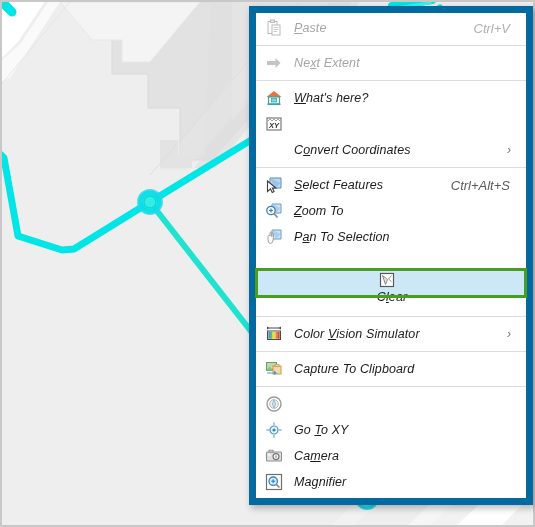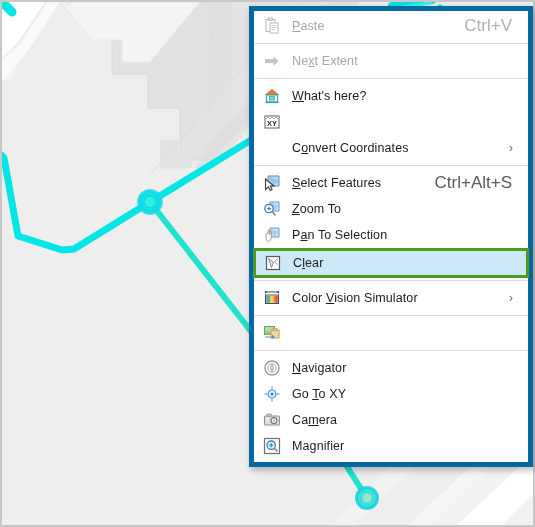--- a/index.html
+++ b/index.html
@@ -37,25 +37,26 @@
   #frame-right  { right:0; top:0; width:2px; height:527px; }
   #frame-bottom { left:0; bottom:0; width:535px; height:2px; }
 
   
   #context-menu {
     position: absolute;
     left: 249px;
     top: 6px;
     width: 284px;
     background: #ffffff;
-    border: 5px solid #0369a1;
+    border: 7px solid #0369a1;
     box-shadow: 2px 3px 7px rgba(0,0,0,0.28);
     padding: 2px 0 3px 0;
     box-sizing: border-box;
     z-index: 20;
+    font-style: italic;
   }
   .menu-item {
     position: relative;
     display: flex;
     align-items: center;
     height: 26px;
     padding: 0 6px 0 8px;
     box-sizing: border-box;
     cursor: default;
     font-size: 12.5px;
@@ -72,42 +73,43 @@
     align-items: center;
     justify-content: center;
   }
   .menu-item .mi-label {
     flex: 1 1 auto;
     letter-spacing: 0.1px;
   }
   .menu-item .mi-accel {
     flex: 0 0 auto;
     color: #5a5a5a;
-    font-size: 17px;
+    font-size: 13px;
     padding-right: 10px;
   }
   .menu-item.disabled .mi-accel { color: #b0b0b0; }
   .menu-item .mi-arrow {
     flex: 0 0 auto;
     width: 14px;
     text-align: center;
     color: #6d6d6d;
     font-size: 12px;
     padding-right: 4px;
   }
   .mi-label u { text-decoration: underline; text-underline-offset: 1px; }
 
   
   .menu-item.highlighted {
     background: #cce8f7;
     outline: 3px solid #4a9e1f;
     outline-offset: -1px;
-    margin: 2px 1px;
+    margin: 20px 1px;
     height: 26px;
     width: calc(100% - 2px);
+    flex-direction: column;
   }
 
   .menu-sep {
     height: 1px;
     background: #dcdcdc;
     margin: 4px 0 4px 0;
   }
 </style>
 </head>
 <body>
@@ -303,31 +305,31 @@
       <div class="menu-item">
         <span class="mi-icon">
           <svg width="18" height="18" viewBox="0 0 18 18">
         <rect x="1.5" y="2.5" width="10" height="8" fill="#bcd9b0" stroke="#6d9c5c" stroke-width="1"></rect>
         <path d="M1.5 10.5 L4.5 6.5 L7 9 L9 7 L11.5 10.5 Z" fill="#8fbf7c"></path>
         <rect x="8" y="6" width="8" height="8" fill="#f3d9a8" stroke="#c79a4e" stroke-width="1"></rect>
         <rect x="10" y="4.6" width="4" height="2" fill="#e9e0cc" stroke="#c79a4e" stroke-width="0.9"></rect>
         <path d="M3 15.5 L10 15.5 L10 13.5 L13 16 L10 18 L10 16.5 L3 16.5 Z" fill="#4a9ad6" transform="translate(-1,-3)"></path>
       </svg>
         </span>
+        <span class="mi-label">Capture To Clipboard</span>
       </div>
       <div class="menu-sep"></div>
       <div class="menu-item">
         <span class="mi-icon">
           <svg width="18" height="18" viewBox="0 0 18 18">
         <circle cx="9" cy="9" r="7" fill="#ffffff" stroke="#9a9a9a" stroke-width="1.4"></circle>
         <circle cx="9" cy="9" r="4.3" fill="#f2f2f2" stroke="#b5b5b5" stroke-width="1"></circle>
         <path d="M9 4.9 L10.6 9 L9 13.1 L7.4 9 Z" fill="#cfe0ea" stroke="#7fa8c0" stroke-width="0.7"></path>
       </svg>
         </span>
-        <span class="mi-label"><u>N</u>avigator</span>
       </div>
       <div class="menu-item">
         <span class="mi-icon">
           <svg width="18" height="18" viewBox="0 0 18 18">
         <circle cx="9" cy="9" r="4" fill="#e8f3fb" stroke="#4a93c9" stroke-width="1.2"></circle>
         <circle cx="9" cy="9" r="1.6" fill="#3a82bc"></circle>
         <line x1="9" y1="1.5" x2="9" y2="4" stroke="#5aa0d0" stroke-width="1.2"></line>
         <line x1="9" y1="14" x2="9" y2="16.5" stroke="#5aa0d0" stroke-width="1.2"></line>
         <line x1="1.5" y1="9" x2="4" y2="9" stroke="#5aa0d0" stroke-width="1.2"></line>
         <line x1="14" y1="9" x2="16.5" y2="9" stroke="#5aa0d0" stroke-width="1.2"></line>

